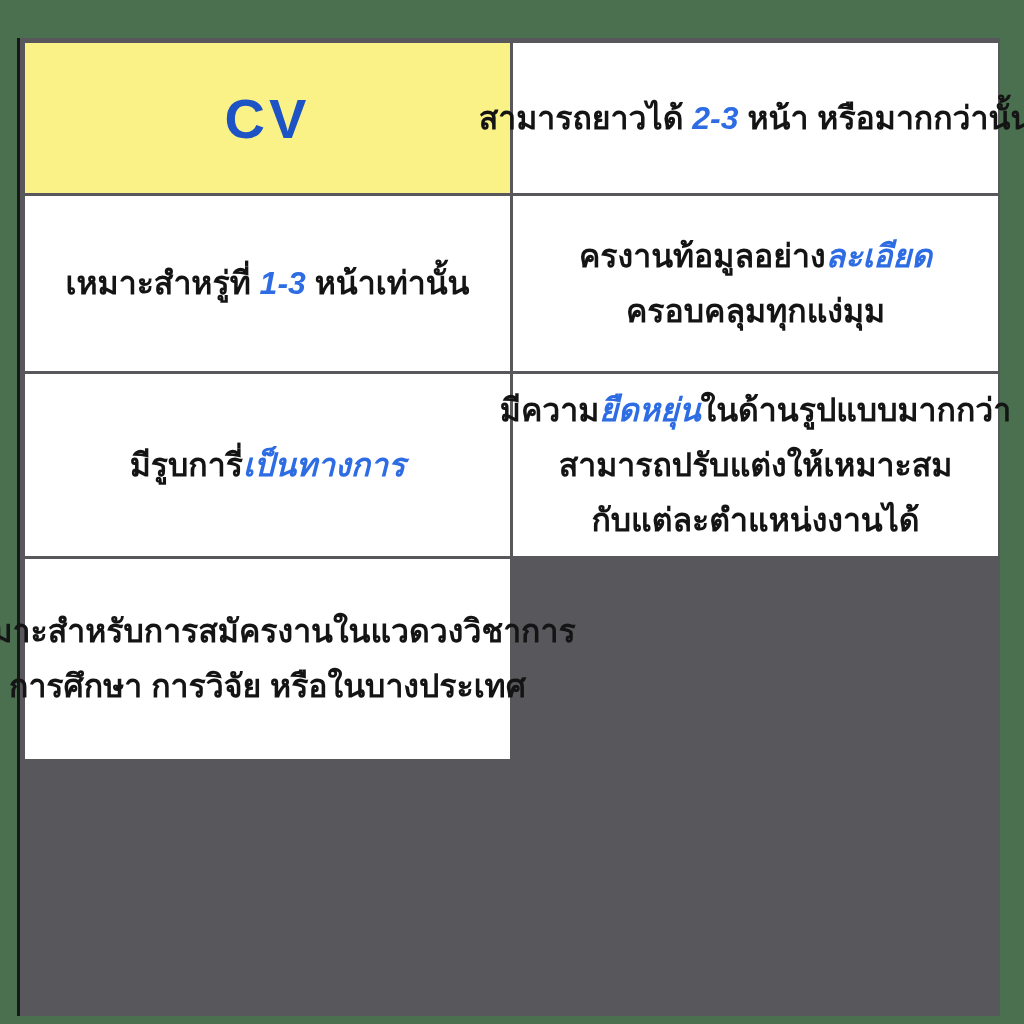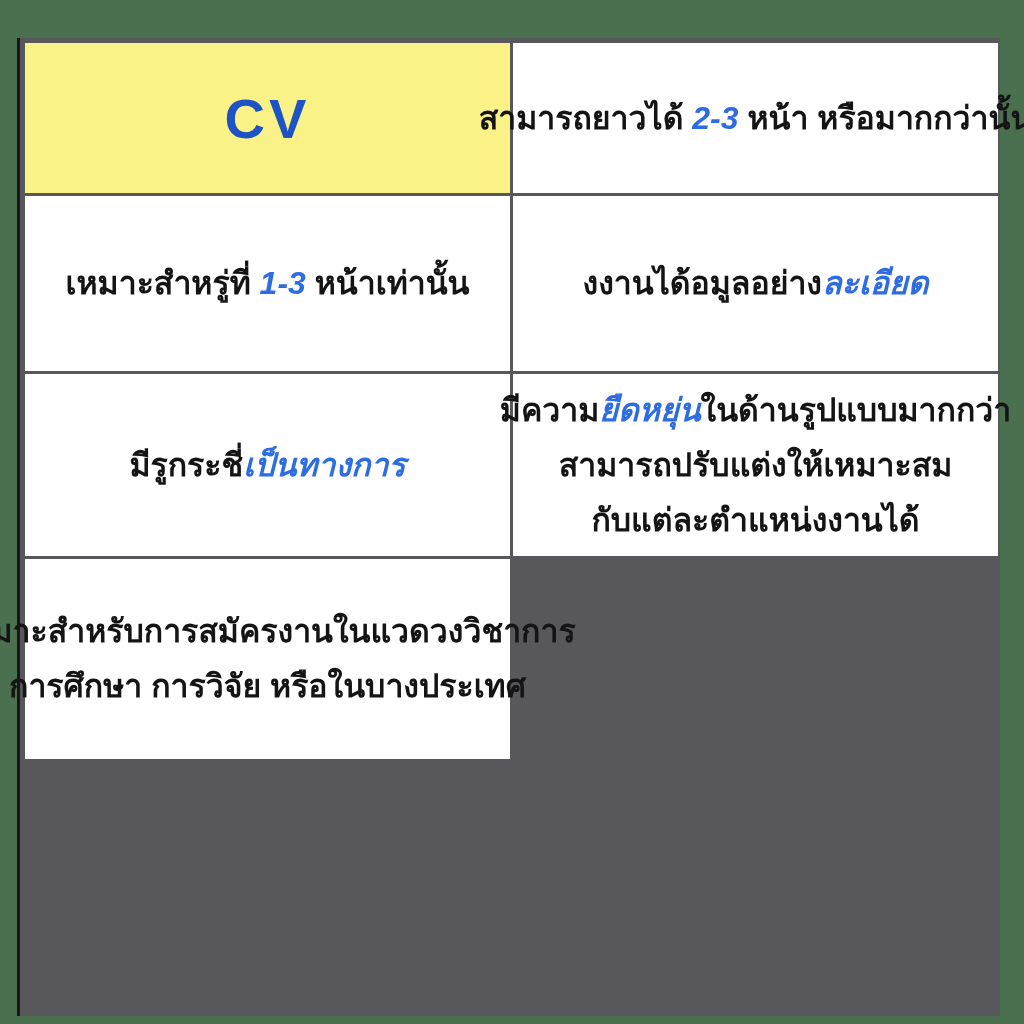--- a/index.html
+++ b/index.html
@@ -70,24 +70,25 @@
 
 <div class="table" id="table">
   <div class="header-cell cv">CV</div>
 <div class="cell">
       <div class="line"><span>สามารถยาวได้ </span><span class="hl">2-3</span><span> หน้า หรือมากกว่านั้น</span></div>
     </div>
     <div class="cell">
       <div class="line"><span>เหมาะสำหรู่ที่ </span><span class="hl">1-3</span><span> หน้าเท่านั้น</span></div>
     </div>
     <div class="cell">
-      <div class="line"><span>งงานได้อมูลอย่าง</span><span class="hl">ละเอียด</span></div>
+      <div class="line"><span>ครงานท้อมูลอย่าง</span><span class="hl">ละเอียด</span></div>
+      <div class="line"><span>ครอบคลุมทุกแง่มุม</span></div>
     </div>
     <div class="cell">
-      <div class="line"><span>มีรูกระชี่</span><span class="hl">เป็นทางการ</span></div>
+      <div class="line"><span>มีรูบการี่</span><span class="hl">เป็นทางการ</span></div>
     </div>
     <div class="cell">
       <div class="line"><span>มีความ</span><span class="hl">ยืดหยุ่น</span><span>ในด้านรูปแบบมากกว่า</span></div>
       <div class="line"><span>สามารถปรับแต่งให้เหมาะสม</span></div>
       <div class="line"><span>กับแต่ละตำแหน่งงานได้</span></div>
     </div>
     <div class="cell">
       <div class="line"><span>เหมาะสำหรับการสมัครงานในแวดวงวิชาการ</span></div>
       <div class="line"><span>การศึกษา การวิจัย หรือในบางประเทศ</span></div>
     </div>

